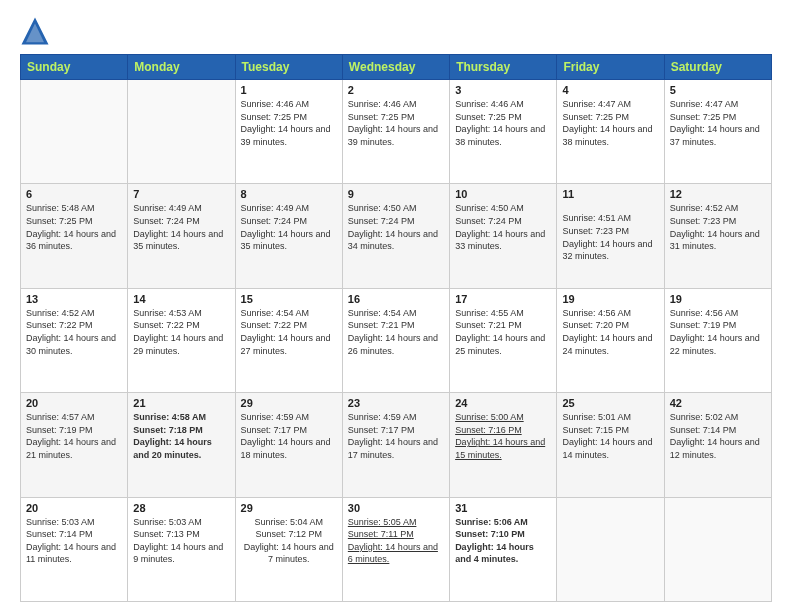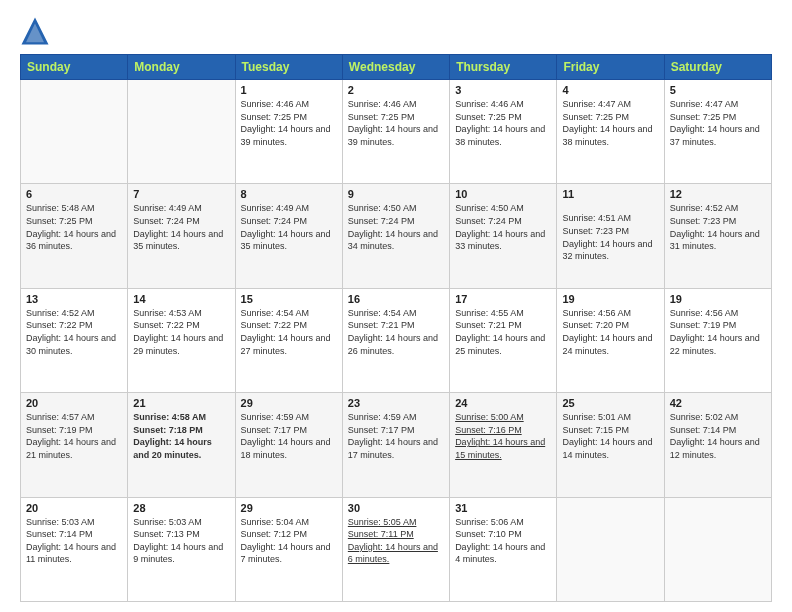--- a/index.html
+++ b/index.html
@@ -313,33 +313,33 @@
 Daylight: 14 hours and 11 minutes.</div>
           </td>
           <td>
             <span class="day-num">28</span>
             <div class="day-info" style="white-space: pre-line;">Sunrise: 5:03 AM
 Sunset: 7:13 PM
 Daylight: 14 hours and 9 minutes.</div>
           </td>
           <td>
             <span class="day-num">29</span>
-            <div class="day-info" style="white-space: pre-line;">Sunrise: 5:04 AM
+            <div class="day-info" style="white-space: pre-line; text-align: center;">Sunrise: 5:04 AM
 Sunset: 7:12 PM
 Daylight: 14 hours and 7 minutes.</div>
           </td>
           <td>
             <span class="day-num">30</span>
             <div class="day-info" style="white-space: pre-line; text-decoration: underline;">Sunrise: 5:05 AM
 Sunset: 7:11 PM
 Daylight: 14 hours and 6 minutes.</div>
           </td>
           <td>
             <span class="day-num">31</span>
-            <div class="day-info" style="white-space: pre-line;">Sunrise: 5:06 AM
+            <div class="day-info" style="white-space: pre-line; font-weight: bold;">Sunrise: 5:06 AM
 Sunset: 7:10 PM
 Daylight: 14 hours and 4 minutes.</div>
           </td>
           <td class="empty-cell"></td>
           <td class="empty-cell"></td>
         </tr>
       </tbody>
   </table>
 </div>
 

